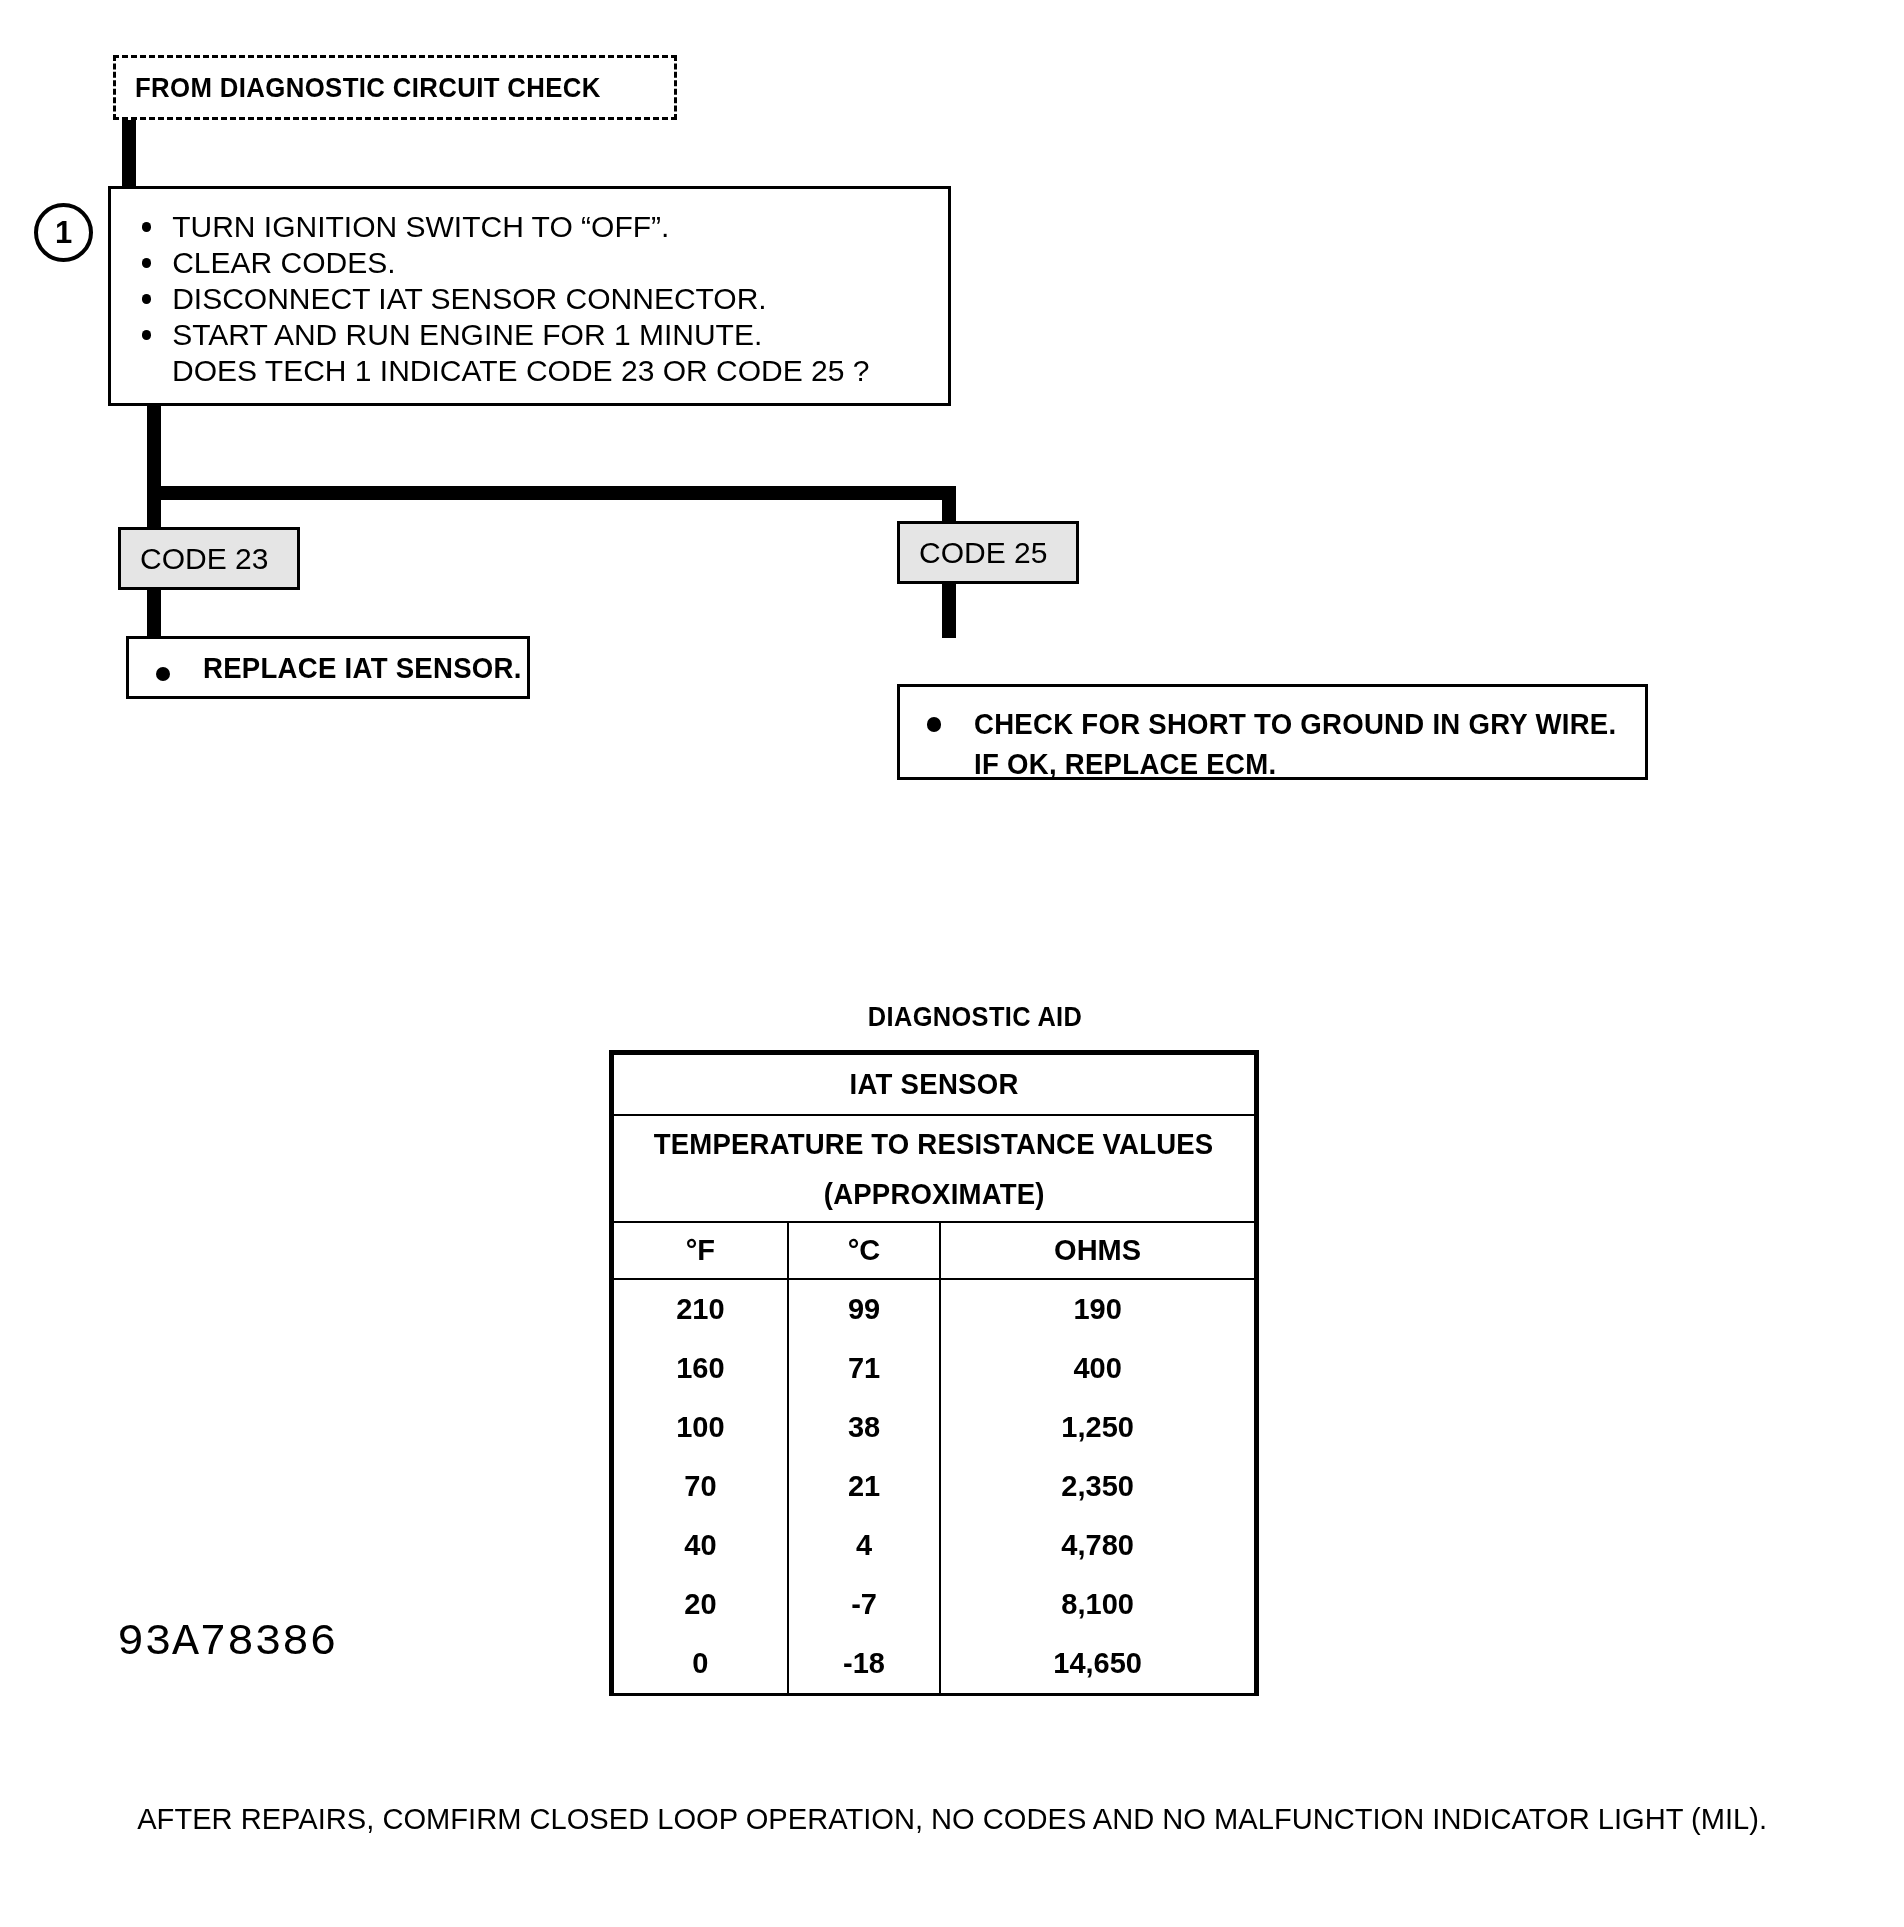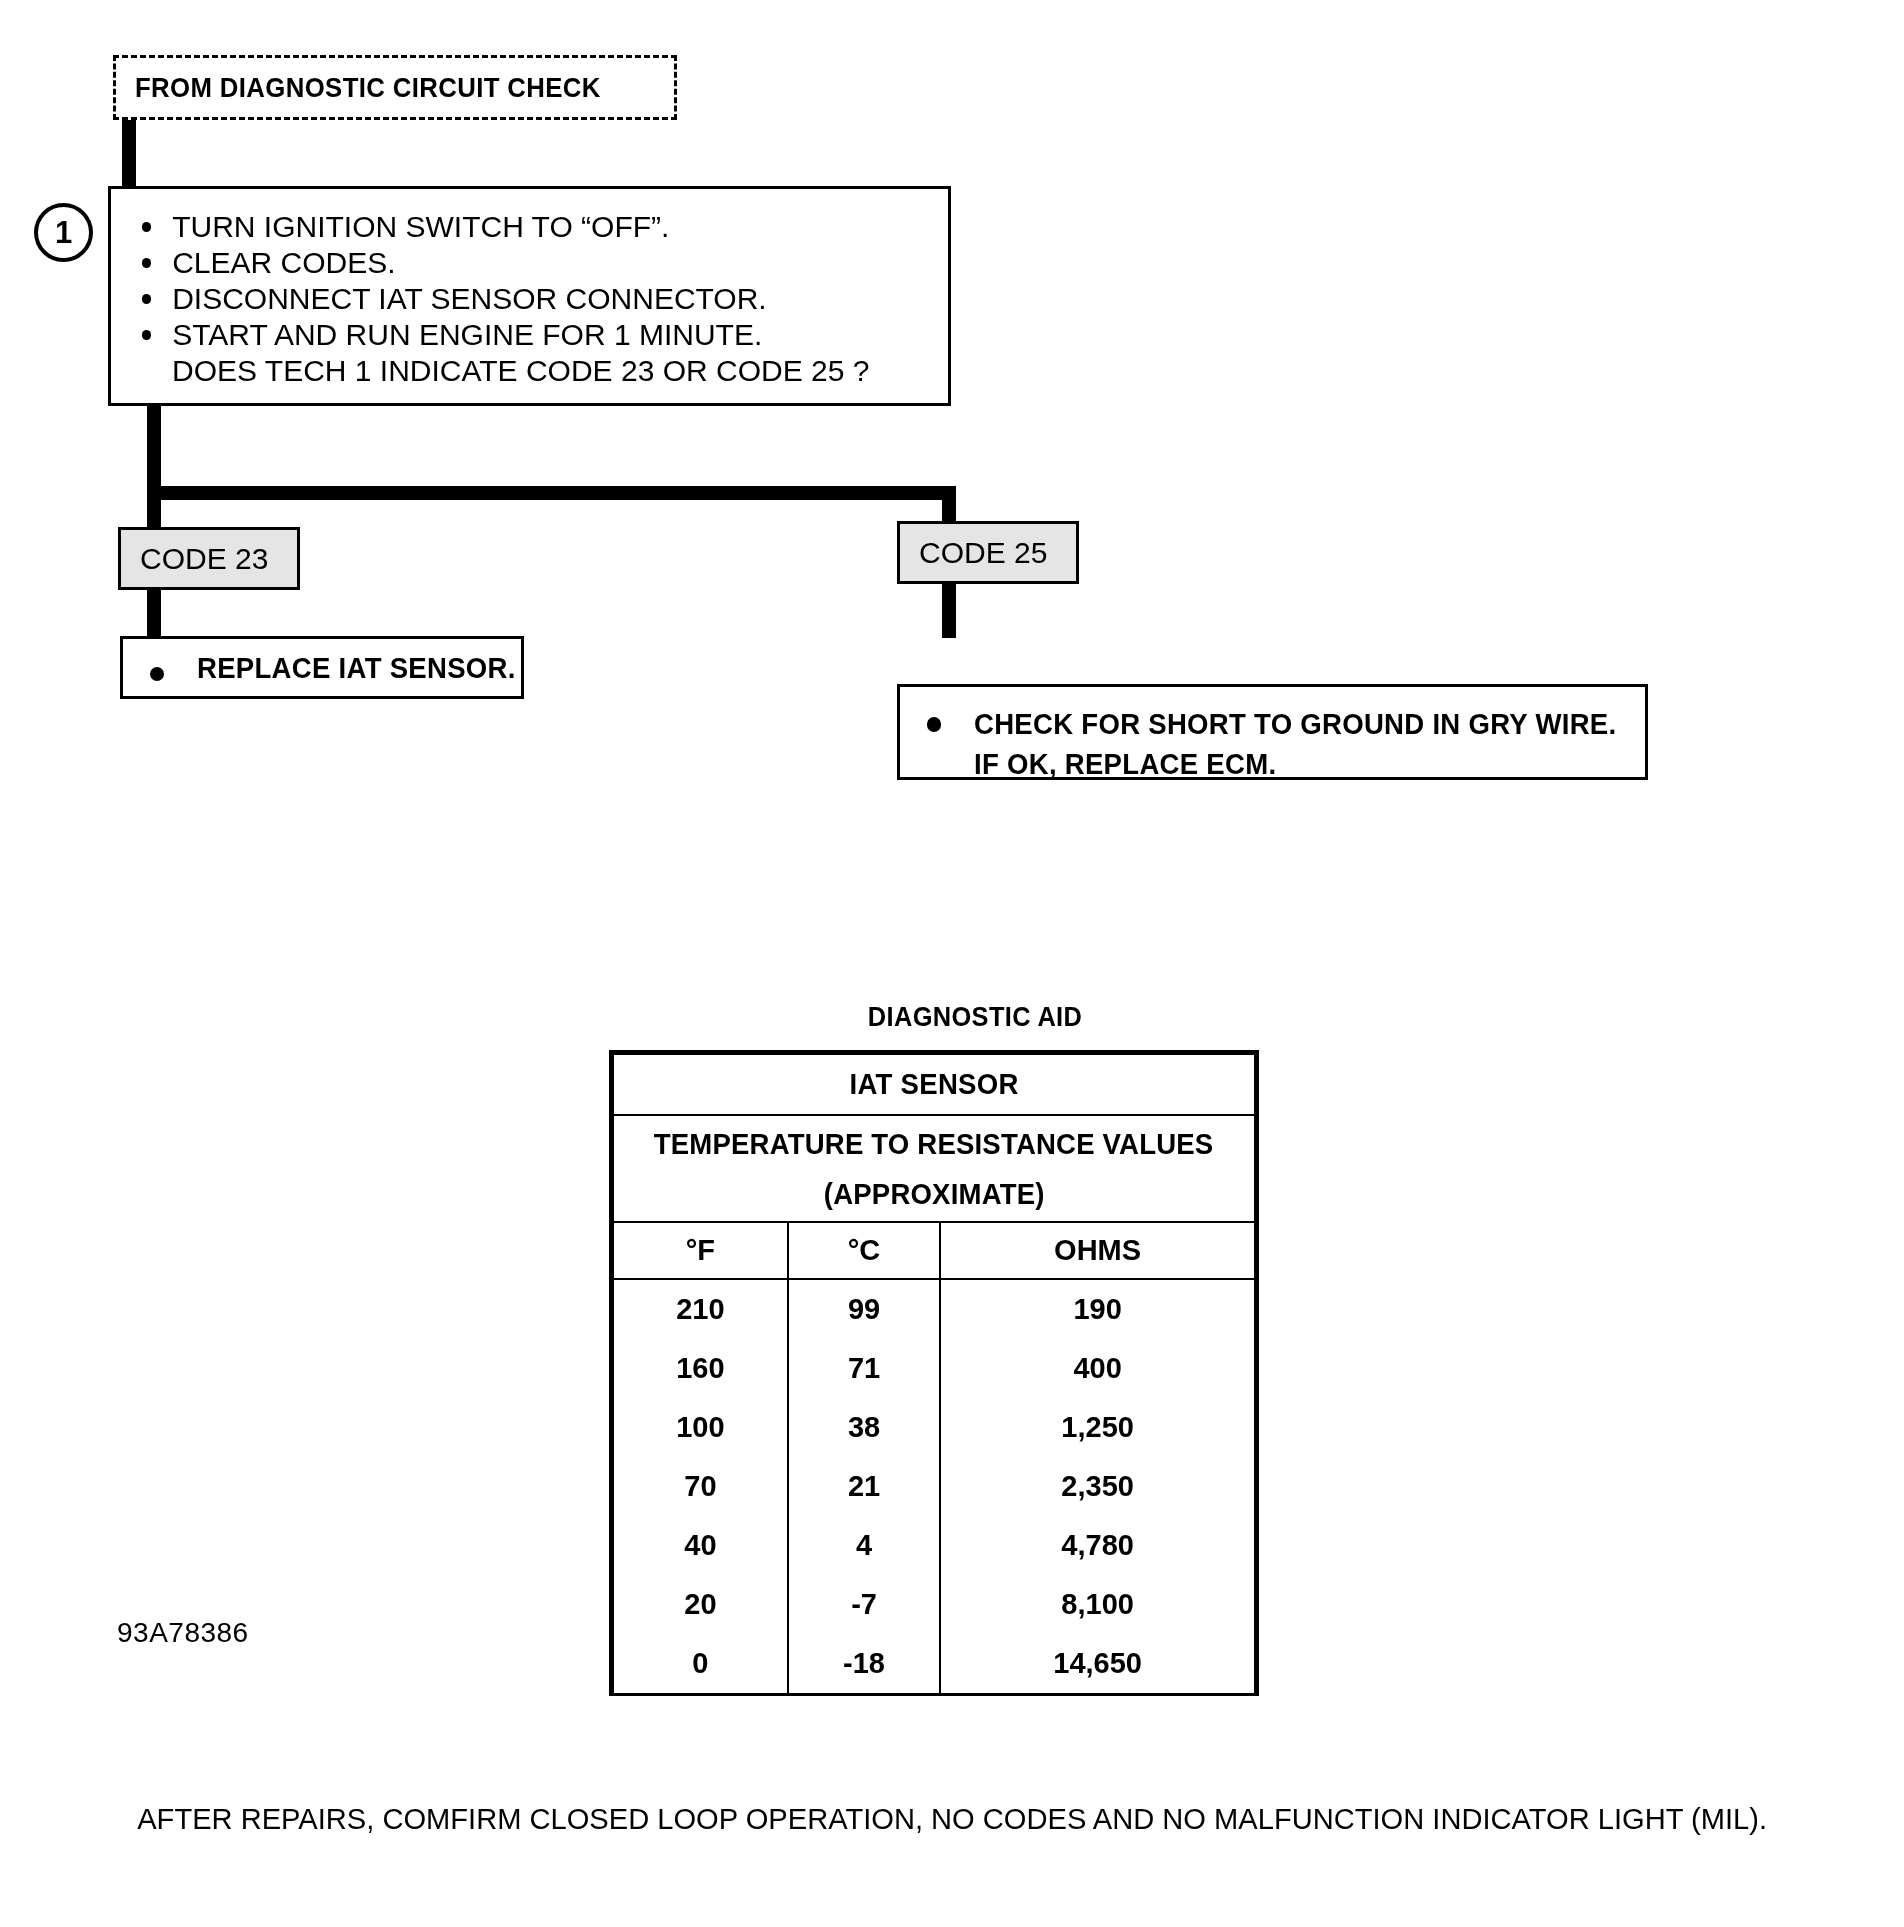--- a/index.html
+++ b/index.html
@@ -111,21 +111,21 @@
   }
   .action-box .txt {
     font-size: 29px;
     font-weight: bold;
     line-height: 40px;
     letter-spacing: 0.3px;
     transform: scaleX(0.95);
     transform-origin: left top;
     white-space: nowrap;
   }
-  .act23 { left: 120px; top: 636px; width: 404px; height: 63px; align-items: center; padding-top: 0; }
+  .act23 { left: 126px; top: 636px; width: 404px; height: 63px; align-items: center; padding-top: 0; }
   .act25 { left: 897px; top: 636px; width: 751px; height: 96px; margin-top: 48px; }
 
   
   .line { background: #000; position: absolute; }
 
   
   .aid-title {
     left: 0; top: 1002px;
     width: 1904px;
     text-align: center;
@@ -158,22 +158,22 @@
   .row-title td { height: 59px; font-size: 29px; letter-spacing: 0.3px; }
   .row-sub td { height: 105px; font-size: 29px; line-height: 50px; letter-spacing: 0.2px; }
   .row-head td { height: 55px; font-size: 29px; }
   .row-data td { height: 59px; font-size: 29px; border-top: none; border-bottom: none; }
   .row-data.first td { border-top: 2.9px solid #000; }
   .sq { display: inline-block; transform: scaleX(0.95); }
 
   
   .partno {
     left: 117px; top: 1617px;
-    font-family: Liberation Sans, sans-serif;
-    font-size: 28px;
+    font-family: Liberation Mono, monospace;
+    font-size: 45px;
     letter-spacing: 0.5px;
   }
   .footer {
     left: 0; top: 1802px;
     width: 1904px;
     text-align: center;
     font-size: 30px;
     white-space: nowrap;
   }
   .footer span { display: inline-block; transform: scaleX(0.97); }

